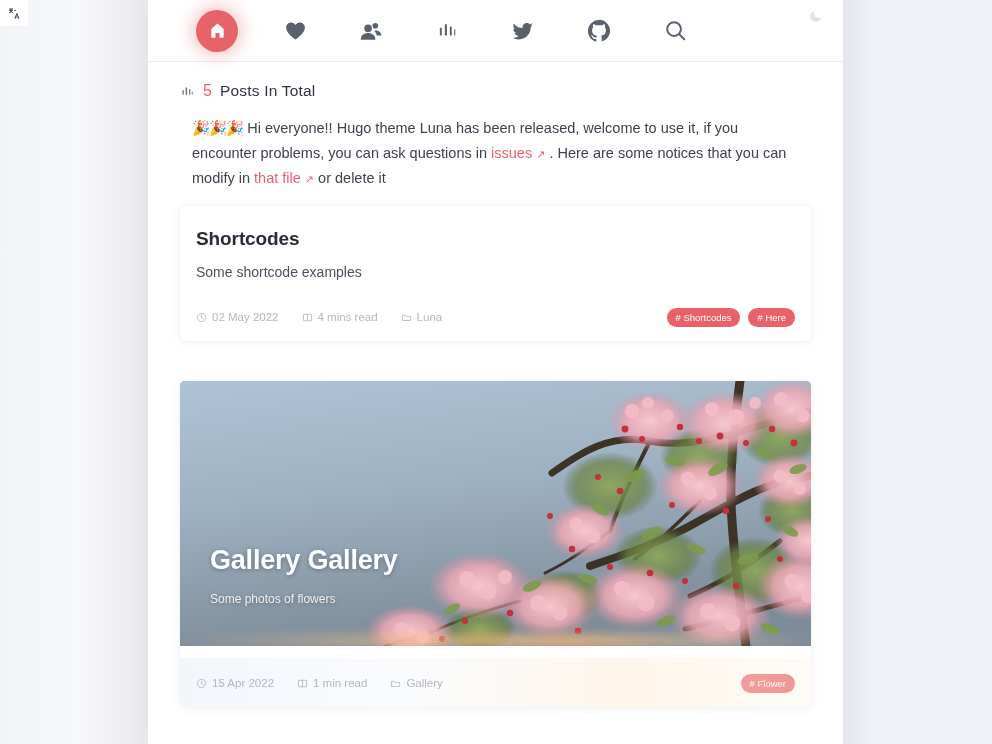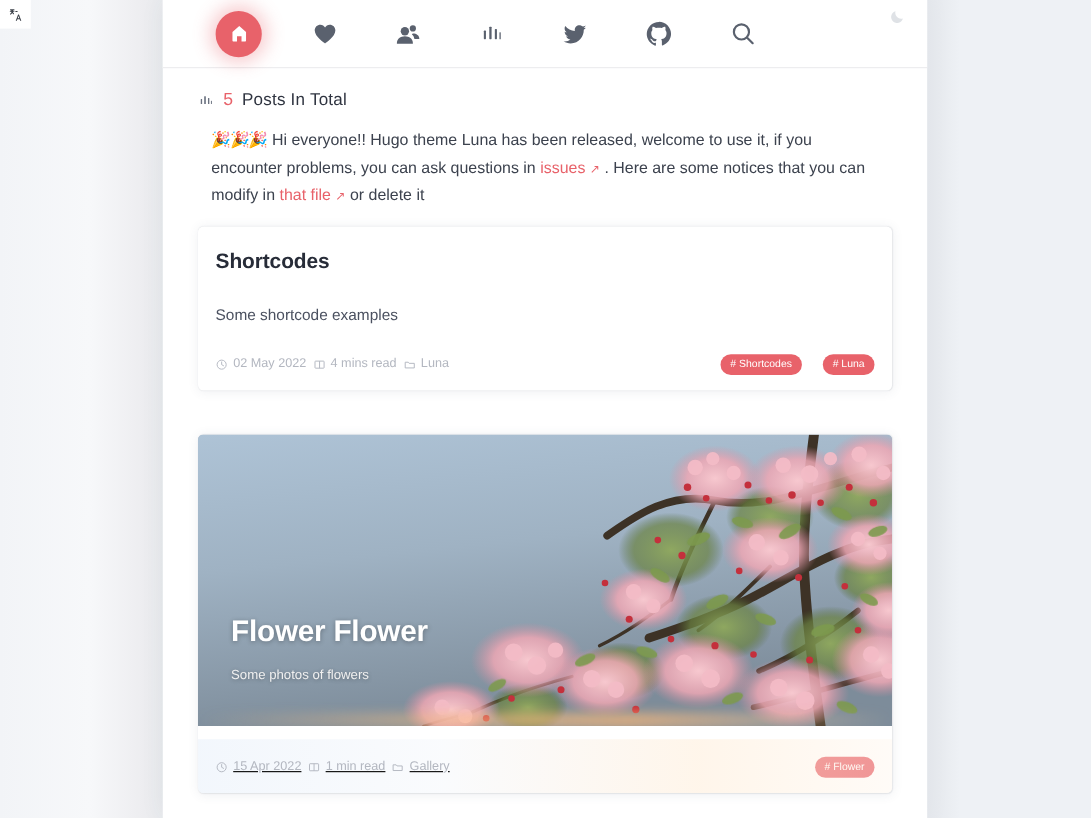--- a/index.html
+++ b/index.html
@@ -102,36 +102,36 @@
     box-shadow:0 1px 10px rgba(70,80,100,.085), 0 0 1px rgba(70,80,100,.1);
     margin-bottom:40px;
     overflow:hidden;
   }
   .card-body { padding:22px 16px 0 16px; }
   .card-title {
     font-size:19px; font-weight:bold; color:#272c38;
     letter-spacing:-.1px;
   }
   .card-desc {
-    margin-top:28px;
+    margin-top:14px;
     font-size:14px; color:#4b5160;
   }
   .card-meta {
     display:flex; align-items:center;
     padding:16px 16px 14px 16px;
     margin-top:12px;
     position:relative;
   }
-  .meta-left { display:flex; align-items:center; gap:6px; }
+  .meta-left { display:flex; align-items:center; gap:23px; }
   .meta-item {
     display:flex; align-items:center; gap:5px;
     font-size:11.5px; color:#b3b7c0;
   }
   .meta-item svg { display:block; }
-  .tags { margin-left:auto; display:flex; gap:19px; }
+  .tags { margin-left:auto; display:flex; gap:8px; }
   .tag {
     background:#e8626a; color:#fff;
     font-size:9.5px;
     padding:4px 9px;
     border-radius:10px;
     white-space:nowrap;
     cursor:pointer;
   }
 
   
@@ -160,21 +160,21 @@
     position:absolute; left:0; right:0; bottom:-2px; height:14px;
     background:linear-gradient(90deg, rgba(255,255,255,0) 0%, rgba(255,196,130,.55) 40%, rgba(255,186,120,.7) 62%, rgba(255,210,160,.3) 85%, rgba(255,255,255,0) 100%);
     filter:blur(5px);
     z-index:4;
   }
   .meta-tint {
     position:absolute; inset:0;
     background:linear-gradient(90deg, rgba(232,240,250,.55) 0%, rgba(240,244,250,.35) 35%, rgba(255,236,214,.5) 72%, rgba(255,244,232,.35) 100%);
     pointer-events:none;
   }
-  .meta-tint + * { position:relative;text-decoration:underline; }
+  .meta-tint + * { position:relative; }
 </style>
 </head>
 <body>
 
 <div class="page-bg"></div>
 <div class="left-rail"></div>
 
 <div class="translate-chip">
   <svg width="15" height="15" viewBox="0 0 24 24" fill="#3b4048">
     <path d="M3.5 4h6.2v1.5H7.6v1.1h2.1v1.4H7.6c.3.9.9 1.7 1.8 2.3l-.8 1.3c-.9-.6-1.6-1.4-2-2.3-.5 1-1.4 2-2.7 2.7l-.8-1.3c1.4-.7 2.2-1.6 2.5-2.7H3.1V6.6h2.1V5.5H3.5V4z"></path>
@@ -312,21 +312,21 @@
             <span>
               <svg width="11" height="11" viewBox="0 0 24 24" fill="none" stroke="currentColor" stroke-width="1.9">
                 <path d="M3 7.2h6l1.8 2.2H21v9.1H3V7.2z" stroke-linejoin="round"></path>
               </svg>
             </span>
             <span>Luna</span>
           </span>
         </div>
         <div class="tags">
           <span class="tag"># Shortcodes</span>
-          <span class="tag"># Luna</span>
+          <span class="tag"># Here</span>
         </div>
       </div>
     </div>
 
     <div class="card hero-card">
       <div class="hero">
         <svg viewBox="0 0 631 265" preserveAspectRatio="none" width="631" height="265">
           <defs>
             <linearGradient id="sky" x1="0" y1="0" x2="0.25" y2="1">
               <stop offset="0%" stop-color="#aec3d6"></stop>
@@ -457,21 +457,21 @@
             <ellipse cx="610" cy="150" rx="9" ry="4.4" transform="rotate(28 610 150)"></ellipse>
             <ellipse cx="352" cy="205" rx="10" ry="4.6" transform="rotate(-24 352 205)"></ellipse>
             <ellipse cx="408" cy="198" rx="10" ry="4.5" transform="rotate(18 408 198)"></ellipse>
             <ellipse cx="486" cy="240" rx="10" ry="4.6" transform="rotate(-20 486 240)"></ellipse>
             <ellipse cx="590" cy="248" rx="10" ry="4.6" transform="rotate(22 590 248)"></ellipse>
             <ellipse cx="272" cy="228" rx="9" ry="4.2" transform="rotate(-30 272 228)"></ellipse>
           </g>
         </svg>
 
         <div class="hero-text">
-          <div class="hero-title">Flower Flower</div>
+          <div class="hero-title">Gallery Gallery</div>
           <div class="hero-sub">Some photos of flowers</div>
         </div>
         <div class="hero-glow"></div>
       </div>
 
       <div class="card-meta">
         <div class="meta-tint"></div>
         <div class="meta-left">
           <span class="meta-item">
             <span>

